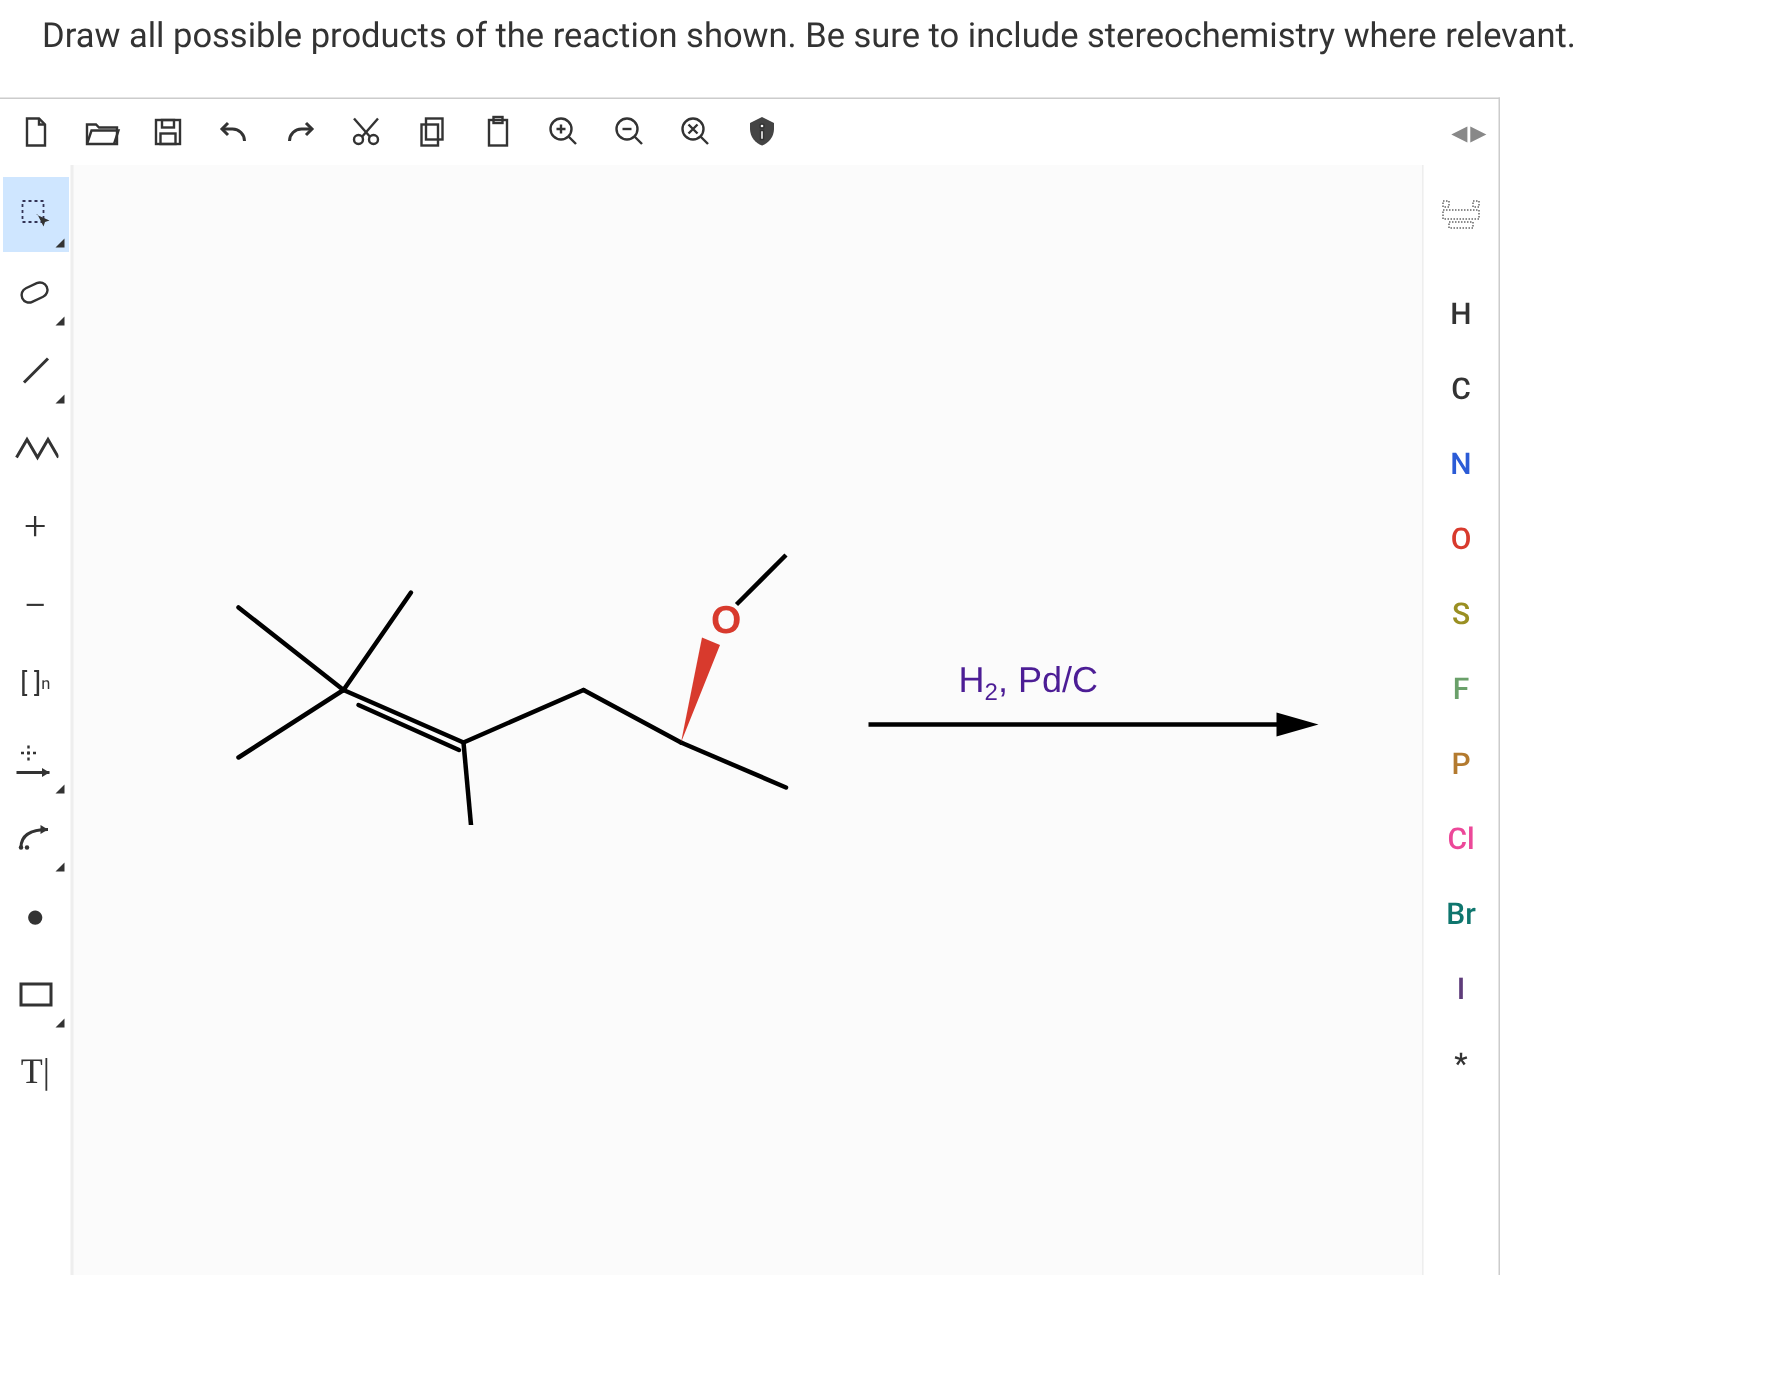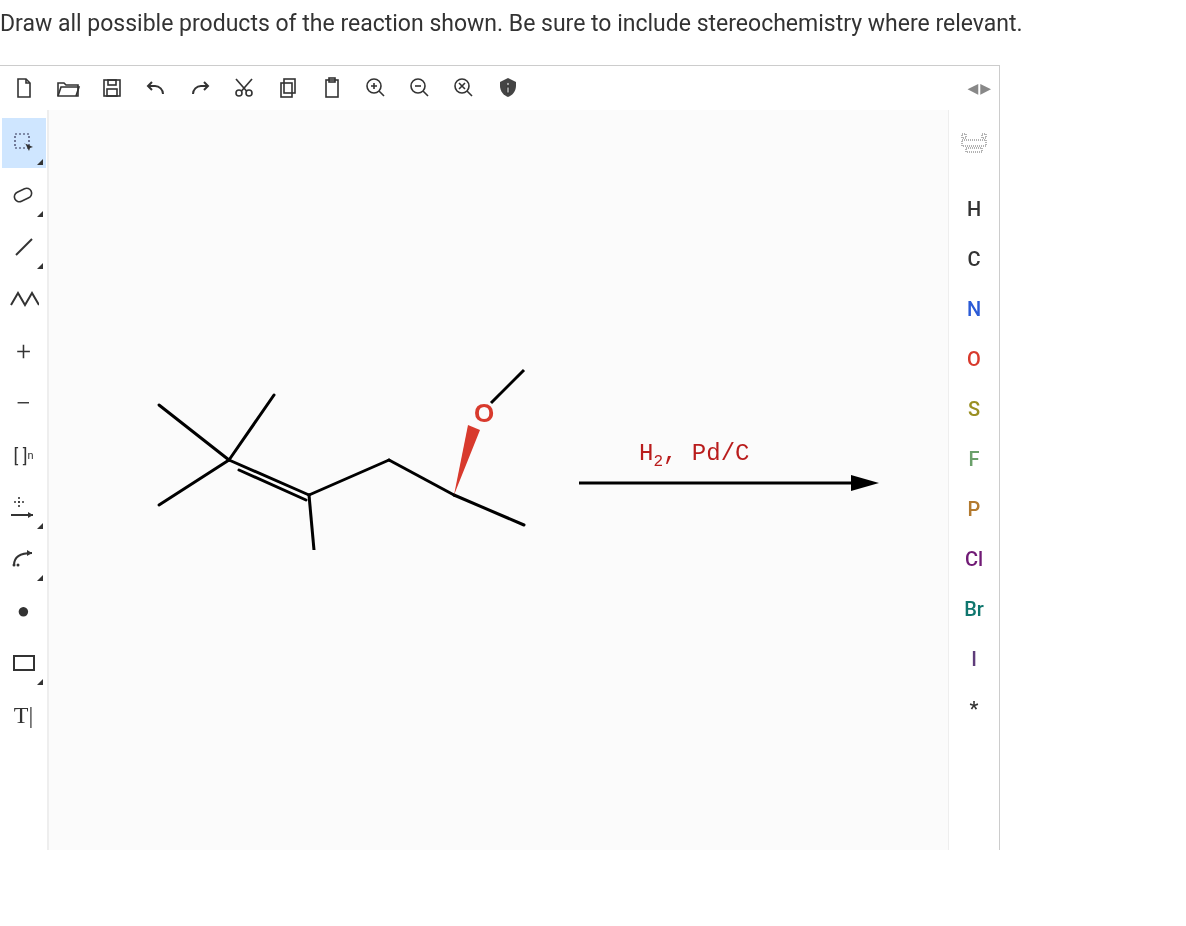--- a/index.html
+++ b/index.html
@@ -9,20 +9,21 @@
     color: #333;
     width: 1186px;
     height: 926px;
     overflow: hidden;
   }
   .question {
     font-size: 23px;
     font-weight: 400;
     padding: 10px 4px 28px 0;
     color: #333;
+    margin-left: 28px;
   }
   .editor-wrap {
     border-top: 1px solid #ccc;
     border-right: 1px solid #ccc;
     display: flex;
     flex-direction: column;
     width: 1000px;
   }
   .top-toolbar {
     display: flex;
@@ -98,23 +99,23 @@
     font-size: 20px;
     font-weight: 500;
   }
   .rt-sep { height: 16px; }
   
   .mol-svg { position: absolute; left: 60px; top: 220px; }
   .rxn-label {
     position: absolute;
     left: 590px;
     top: 330px;
-    font-family: Liberation Mono, monospace;
+    font-family: Liberation Sans, sans-serif;
     font-size: 24px;
-    color: #b91c1c;
+    color: #4c1d95;
   }
   .rxn-label sub { font-size: 16px; }
   .rxn-arrow {
     position: absolute;
     left: 530px;
     top: 363px;
     width: 300px;
     height: 4px;
   }
   .rxn-arrow svg { overflow: visible; }
@@ -318,19 +319,19 @@
       </div>
       <div class="rt-sep"></div>
 
     <div class="rt-btn" style="color: rgb(51, 51, 51);">H</div>
         <div class="rt-btn" style="color: rgb(51, 51, 51);">C</div>
         <div class="rt-btn" style="color: rgb(43, 91, 214);">N</div>
         <div class="rt-btn" style="color: rgb(216, 58, 45);">O</div>
         <div class="rt-btn" style="color: rgb(154, 143, 34);">S</div>
         <div class="rt-btn" style="color: rgb(106, 160, 106);">F</div>
         <div class="rt-btn" style="color: rgb(179, 122, 47);">P</div>
-        <div class="rt-btn" style="color: #701a75;">Cl</div>
+        <div class="rt-btn" style="color: #ec4899;">Cl</div>
         <div class="rt-btn" style="color: #0f766e;">Br</div>
         <div class="rt-btn" style="color: rgb(94, 60, 122);">I</div>
         <div class="rt-btn" style="color: rgb(51, 51, 51);">*</div>
       </div>
   </div>
 </div>
 
 </body></html>

